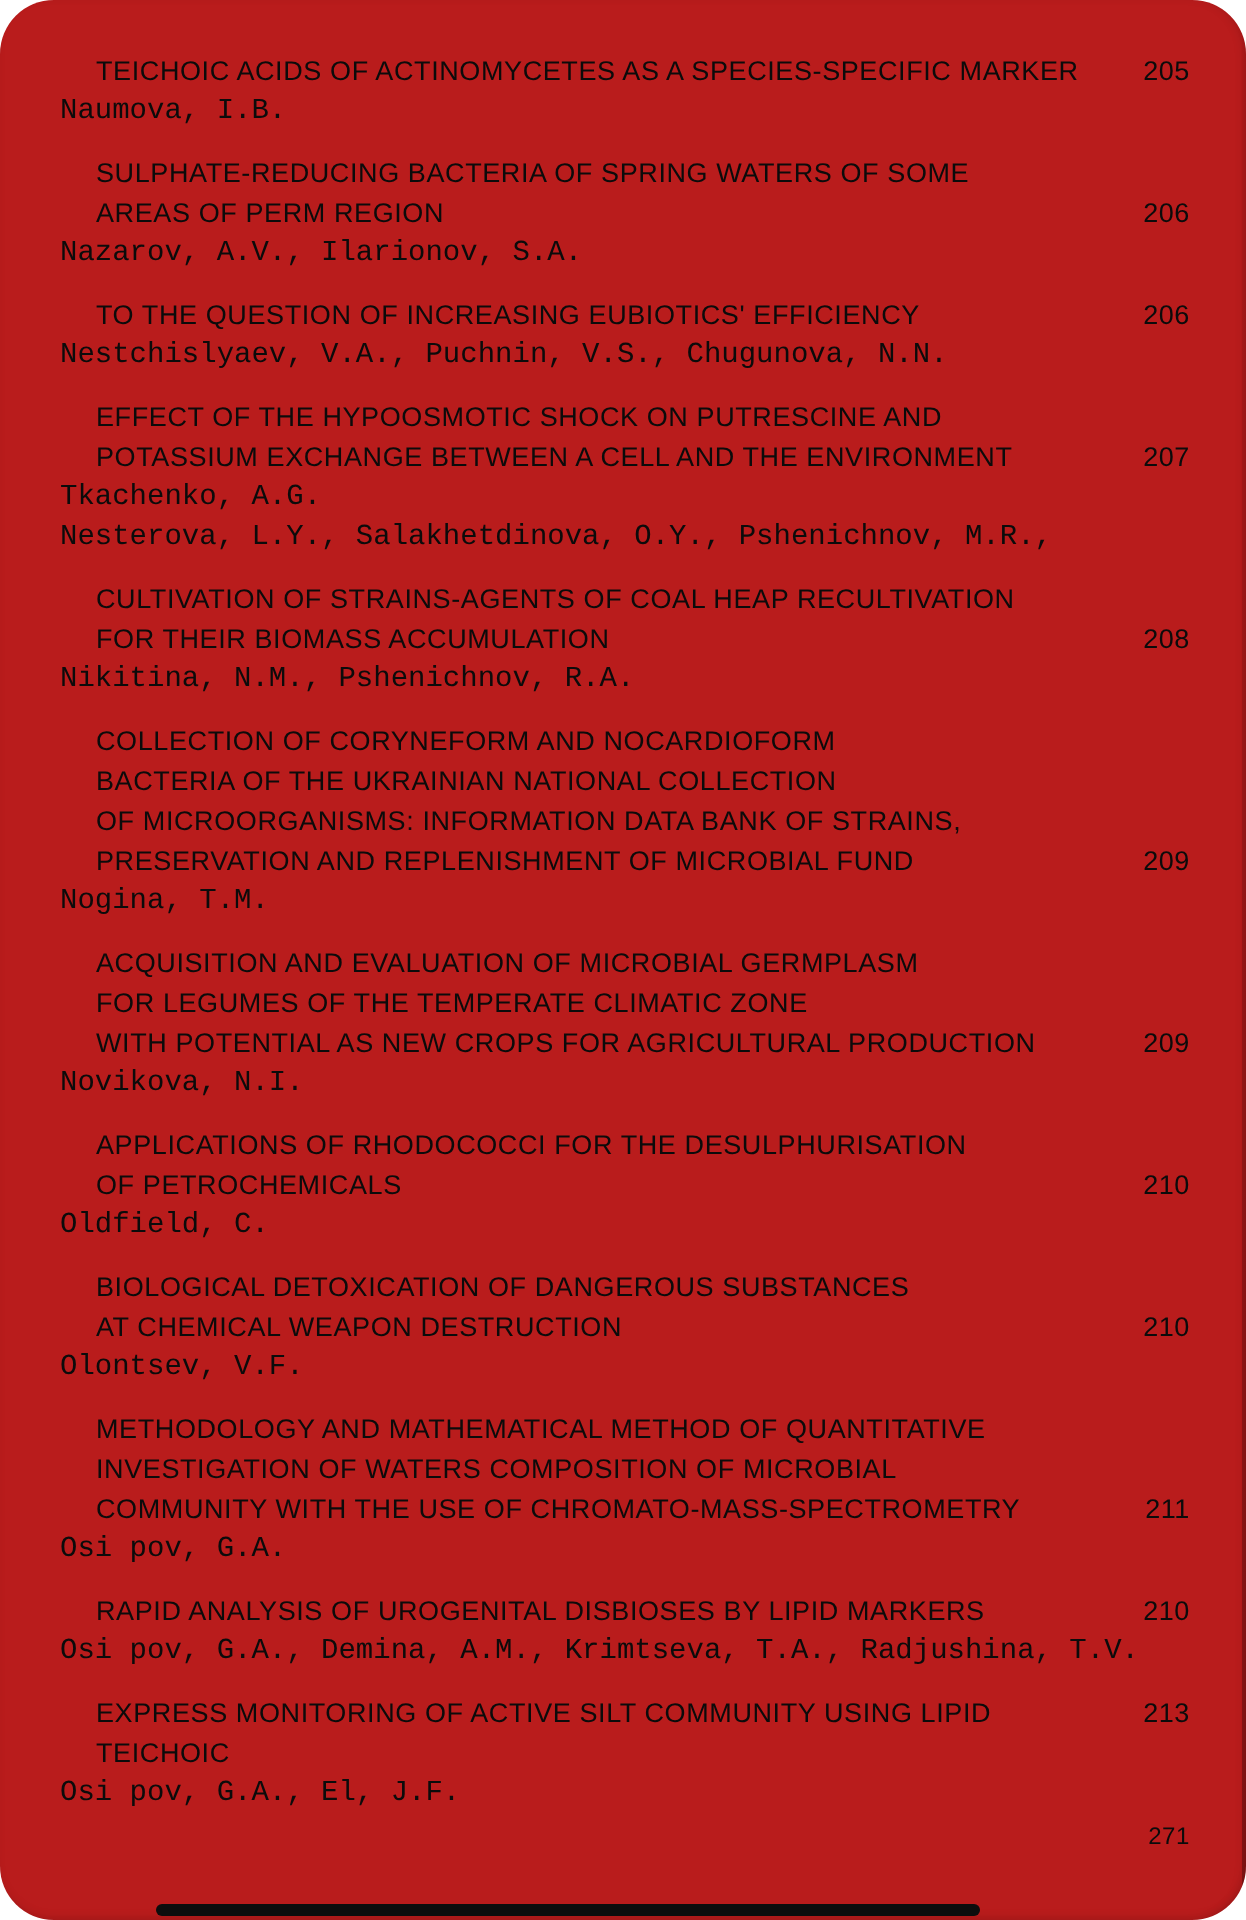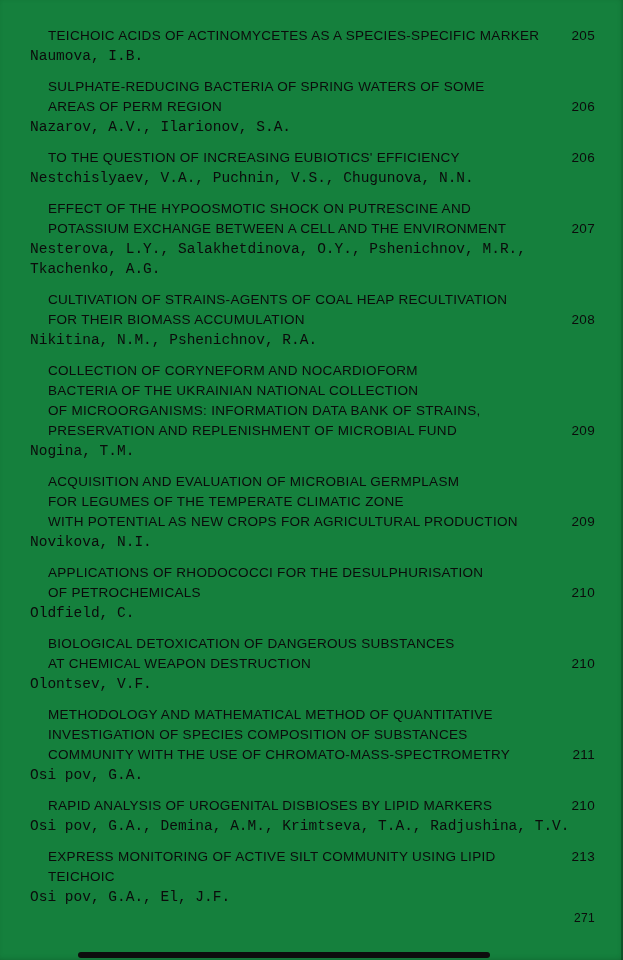--- a/index.html
+++ b/index.html
@@ -4,24 +4,25 @@
 <style>
   html, body {
     margin: 0;
     padding: 0;
     background: #ffffff;
   }
   .page {
     position: relative;
     width: 623px;
     height: 960px;
-    background: #15803d;
+    background: #b91c1c;
     overflow: hidden;
     box-shadow: inset -3px 0 6px -3px rgba(0,0,0,0.18), inset 0 -3px 6px -3px rgba(0,0,0,0.15);
     font-family: "Liberation Sans", sans-serif;
+    border-radius: 27px;
   }
   .entries {
     padding: 26px 28px 0 30px;
   }
   .entry {
     position: relative;
     margin-bottom: 11px;
     padding-right: 42px;
   }
   .title-line {
@@ -93,22 +94,22 @@
         <div class="pagenum" style="top: 20px;">206</div>
       </div>
       <div class="entry">
         <div class="title-line">TO THE QUESTION OF INCREASING EUBIOTICS' EFFICIENCY</div>
         <div class="author-line">Nestchislyaev, V.A., Puchnin, V.S., Chugunova, N.N.</div>
         <div class="pagenum" style="top: 0px;">206</div>
       </div>
       <div class="entry">
         <div class="title-line">EFFECT OF THE HYPOOSMOTIC SHOCK ON PUTRESCINE AND</div>
         <div class="title-line">POTASSIUM EXCHANGE BETWEEN A CELL AND THE ENVIRONMENT</div>
+        <div class="author-line">Tkachenko, A.G.</div>
         <div class="author-line">Nesterova, L.Y., Salakhetdinova, O.Y., Pshenichnov, M.R.,</div>
-        <div class="author-line">Tkachenko, A.G.</div>
         <div class="pagenum" style="top: 20px; text-align: right;">207</div>
       </div>
       <div class="entry">
         <div class="title-line">CULTIVATION OF STRAINS-AGENTS OF COAL HEAP RECULTIVATION</div>
         <div class="title-line">FOR THEIR BIOMASS ACCUMULATION</div>
         <div class="author-line">Nikitina, N.M., Pshenichnov, R.A.</div>
         <div class="pagenum" style="top: 20px;">208</div>
       </div>
       <div class="entry">
         <div class="title-line">COLLECTION OF CORYNEFORM AND NOCARDIOFORM</div>
@@ -132,21 +133,21 @@
         <div class="pagenum" style="top: 20px;">210</div>
       </div>
       <div class="entry">
         <div class="title-line">BIOLOGICAL DETOXICATION OF DANGEROUS SUBSTANCES</div>
         <div class="title-line">AT CHEMICAL WEAPON DESTRUCTION</div>
         <div class="author-line">Olontsev, V.F.</div>
         <div class="pagenum" style="top: 20px;">210</div>
       </div>
       <div class="entry">
         <div class="title-line">METHODOLOGY AND MATHEMATICAL METHOD OF QUANTITATIVE</div>
-        <div class="title-line">INVESTIGATION OF SPECIES COMPOSITION OF SUBSTANCES</div>
+        <div class="title-line">INVESTIGATION OF WATERS COMPOSITION OF MICROBIAL</div>
         <div class="title-line">COMMUNITY WITH THE USE OF CHROMATO-MASS-SPECTROMETRY</div>
         <div class="author-line">Osi pov, G.A.</div>
         <div class="pagenum" style="top: 40px;">211</div>
       </div>
       <div class="entry">
         <div class="title-line">RAPID ANALYSIS OF UROGENITAL DISBIOSES BY LIPID MARKERS</div>
         <div class="author-line">Osi pov, G.A., Demina, A.M., Krimtseva, T.A., Radjushina, T.V.</div>
         <div class="pagenum" style="top: 0px;">210</div>
       </div>
       <div class="entry">

